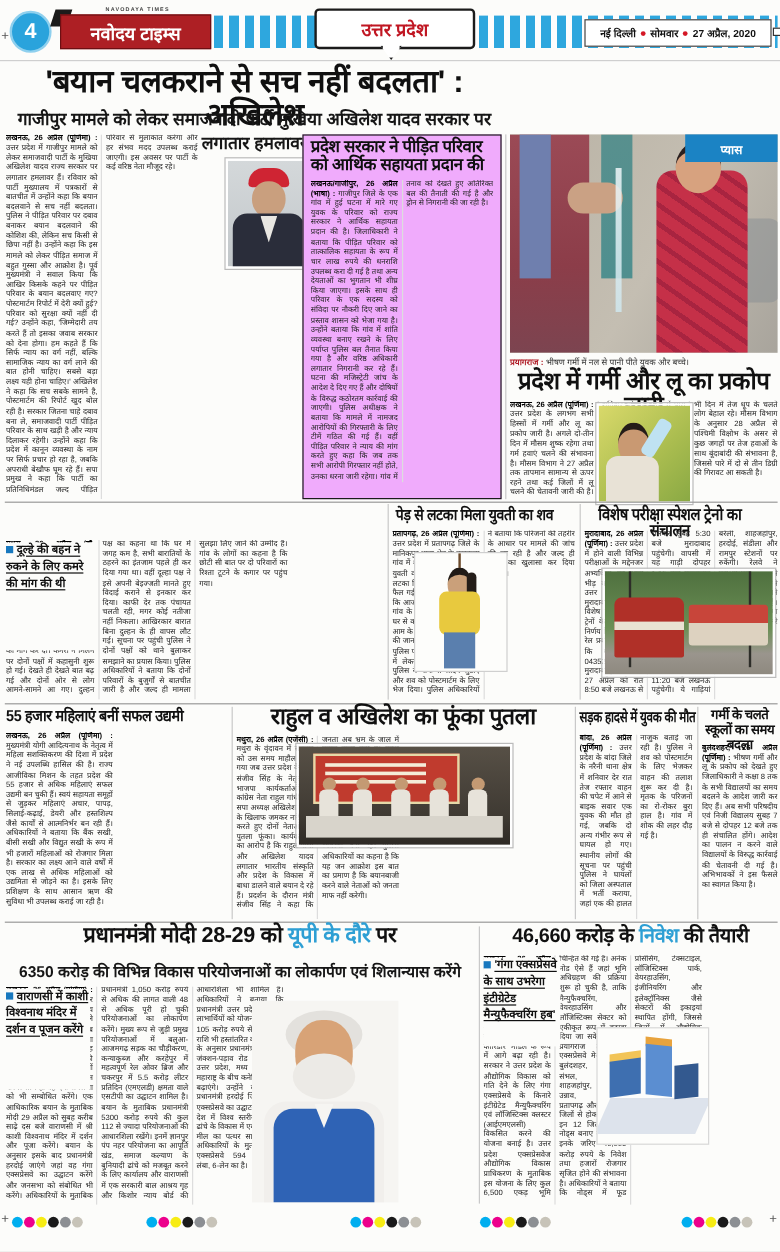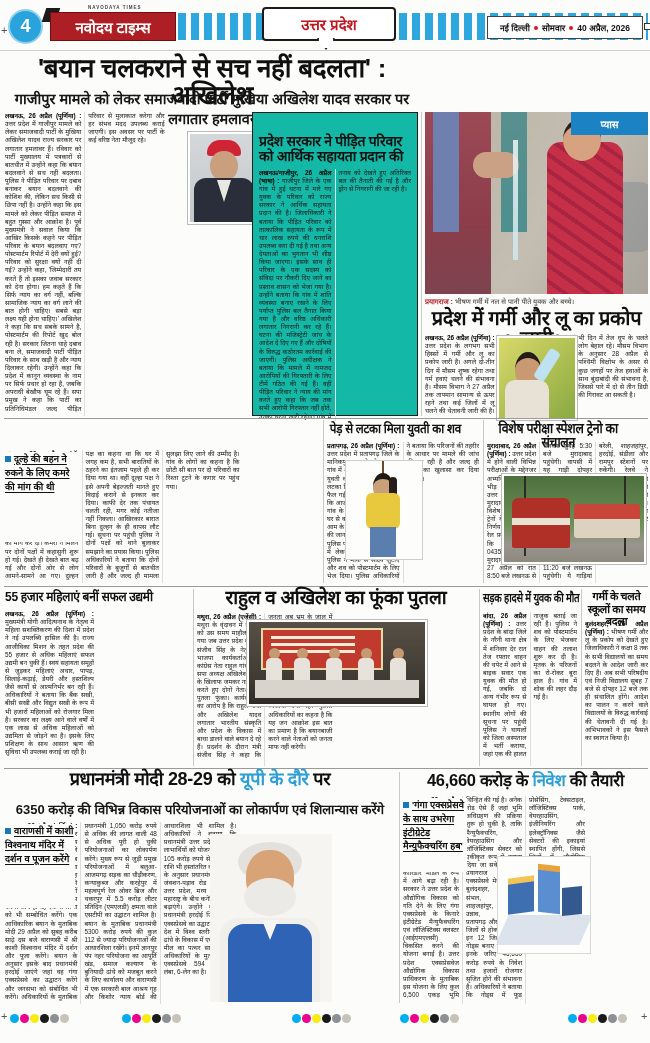--- a/index.html
+++ b/index.html
@@ -32,21 +32,21 @@
   
   .hl{font-weight:bold;color:#101010;text-align:center;line-height:1.02;letter-spacing:-0.3px;}
   .blue{color:#2e9fd4;}
   .subhl{font-weight:bold;color:#161616;text-align:center;}
   .bodytext{font-size:6.4px;line-height:1.27;text-align:justify;color:#222;
     column-gap:7px;column-rule:1px solid #ddd;column-fill:auto;overflow:hidden;}
   .dl{font-weight:bold;color:#000;}
   .hilite{font-size:9.5px;font-weight:bold;line-height:1.45;color:#101010;background:#fcfcfa;
     text-decoration:underline;text-underline-offset:2px;}
   .bullet{display:inline-block;width:6px;height:6px;background:#1878be;margin-right:3px;text-decoration:none;}
-  .boxed{border:1.2px solid #1b1b1b;background:#14b8a6;padding:21px 6px;box-sizing:border-box;}
+  .boxed{border:1.2px solid #1b1b1b;background:#f0abfc;padding:2px 6px;box-sizing:border-box;}
   .caption{font-size:7px;color:#333;}
   .caploc{font-weight:bold;color:#b01e28;}
   .tagbox{background:#1b83c4;color:#fff;font-weight:bold;font-size:10px;
     display:flex;align-items:center;justify-content:center;}
   
   .ph{overflow:hidden;background:#cfcabd;}
   .wframe{border:2px solid #fff;outline:1px solid #bbb;}
   
   .kids{background:linear-gradient(120deg,#b9b2a4 0%,#c4beb2 55%,#a8a49c 100%);}
   .k-adult{left:0;top:0;width:66px;height:182px;background:linear-gradient(180deg,#9b4a56,#8c3d49 60%,#7c4450);}
@@ -123,21 +123,21 @@
   <div class="abs brandsmall">NAVODAYA TIMES</div>
   <div class="abs brandfold"></div>
   <div class="abs brandbox">नवोदय टाइम्स</div>
   <div class="abs sectionbox">उत्तर प्रदेश</div>
   <div class="abs sectiontab"></div>
   <div class="abs editionbox">
     <span>नई दिल्ली</span>
     <span class="reddot"></span>
     <span>सोमवार</span>
     <span class="reddot"></span>
-    <span>40 अप्रैल, 2026</span>
+    <span>27 अप्रैल, 2020</span>
   </div>
   <div class="abs sq"></div>
   <div class="abs hrule" style="left:0;top:50px;width:650px;background:#cfcfcf;"></div>
 
   <div class="abs hl" style="left:4px;top:55px;width:416px;font-size:26px;">'बयान चलकराने से सच नहीं बदलता' : अखिलेश</div>
   <div class="abs subhl" style="left:4px;top:88px;width:416px;font-size:14.5px;">गाजीपुर मामले को लेकर समाजवादी पार्टी मुखिया अखिलेश यादव सरकार पर लगातार हमलावर</div>
 
   <div class="abs bodytext" style="left:5px;top:112px;width:243px;height:304px;column-count:3;">
     <span class="dl">लखनऊ, 26 अप्रैल (पूर्णिमा) :</span>
     <span>उत्तर प्रदेश में गाजीपुर मामले को लेकर समाजवादी पार्टी के मुखिया अखिलेश यादव राज्य सरकार पर लगातार हमलावर हैं। रविवार को पार्टी मुख्यालय में पत्रकारों से बातचीत में उन्होंने कहा कि बयान बदलवाने से सच नहीं बदलता। पुलिस ने पीड़ित परिवार पर दबाव बनाकर बयान बदलवाने की कोशिश की, लेकिन सच किसी से छिपा नहीं है। उन्होंने कहा कि इस मामले को लेकर पीड़ित समाज में बहुत गुस्सा और आक्रोश है। पूर्व मुख्यमंत्री ने सवाल किया कि आखिर किसके कहने पर पीड़ित परिवार के बयान बदलवाए गए? पोस्टमार्टम रिपोर्ट में देरी क्यों हुई? परिवार को सुरक्षा क्यों नहीं दी गई? उन्होंने कहा, 'जिम्मेदारी तय करते हैं तो इसका जवाब सरकार को देना होगा। हम कहते हैं कि सिर्फ न्याय का वर्ग नहीं, बल्कि सामाजिक न्याय का वर्ग लाने की बात होनी चाहिए। सबसे बड़ा लक्ष्य यही होना चाहिए।' अखिलेश ने कहा कि सच सबके सामने है, पोस्टमार्टम की रिपोर्ट खुद बोल रही है। सरकार जितना चाहे दबाव बना ले, समाजवादी पार्टी पीड़ित परिवार के साथ खड़ी है और न्याय दिलाकर रहेगी। उन्होंने कहा कि प्रदेश में कानून व्यवस्था के नाम पर सिर्फ प्रचार हो रहा है, जबकि अपराधी बेखौफ घूम रहे हैं। सपा प्रमुख ने कहा कि पार्टी का प्रतिनिधिमंडल जल्द पीड़ित परिवार से मुलाकात करेगा और हर संभव मदद उपलब्ध कराई जाएगी। इस अवसर पर पार्टी के कई वरिष्ठ नेता मौजूद रहे।</span>

